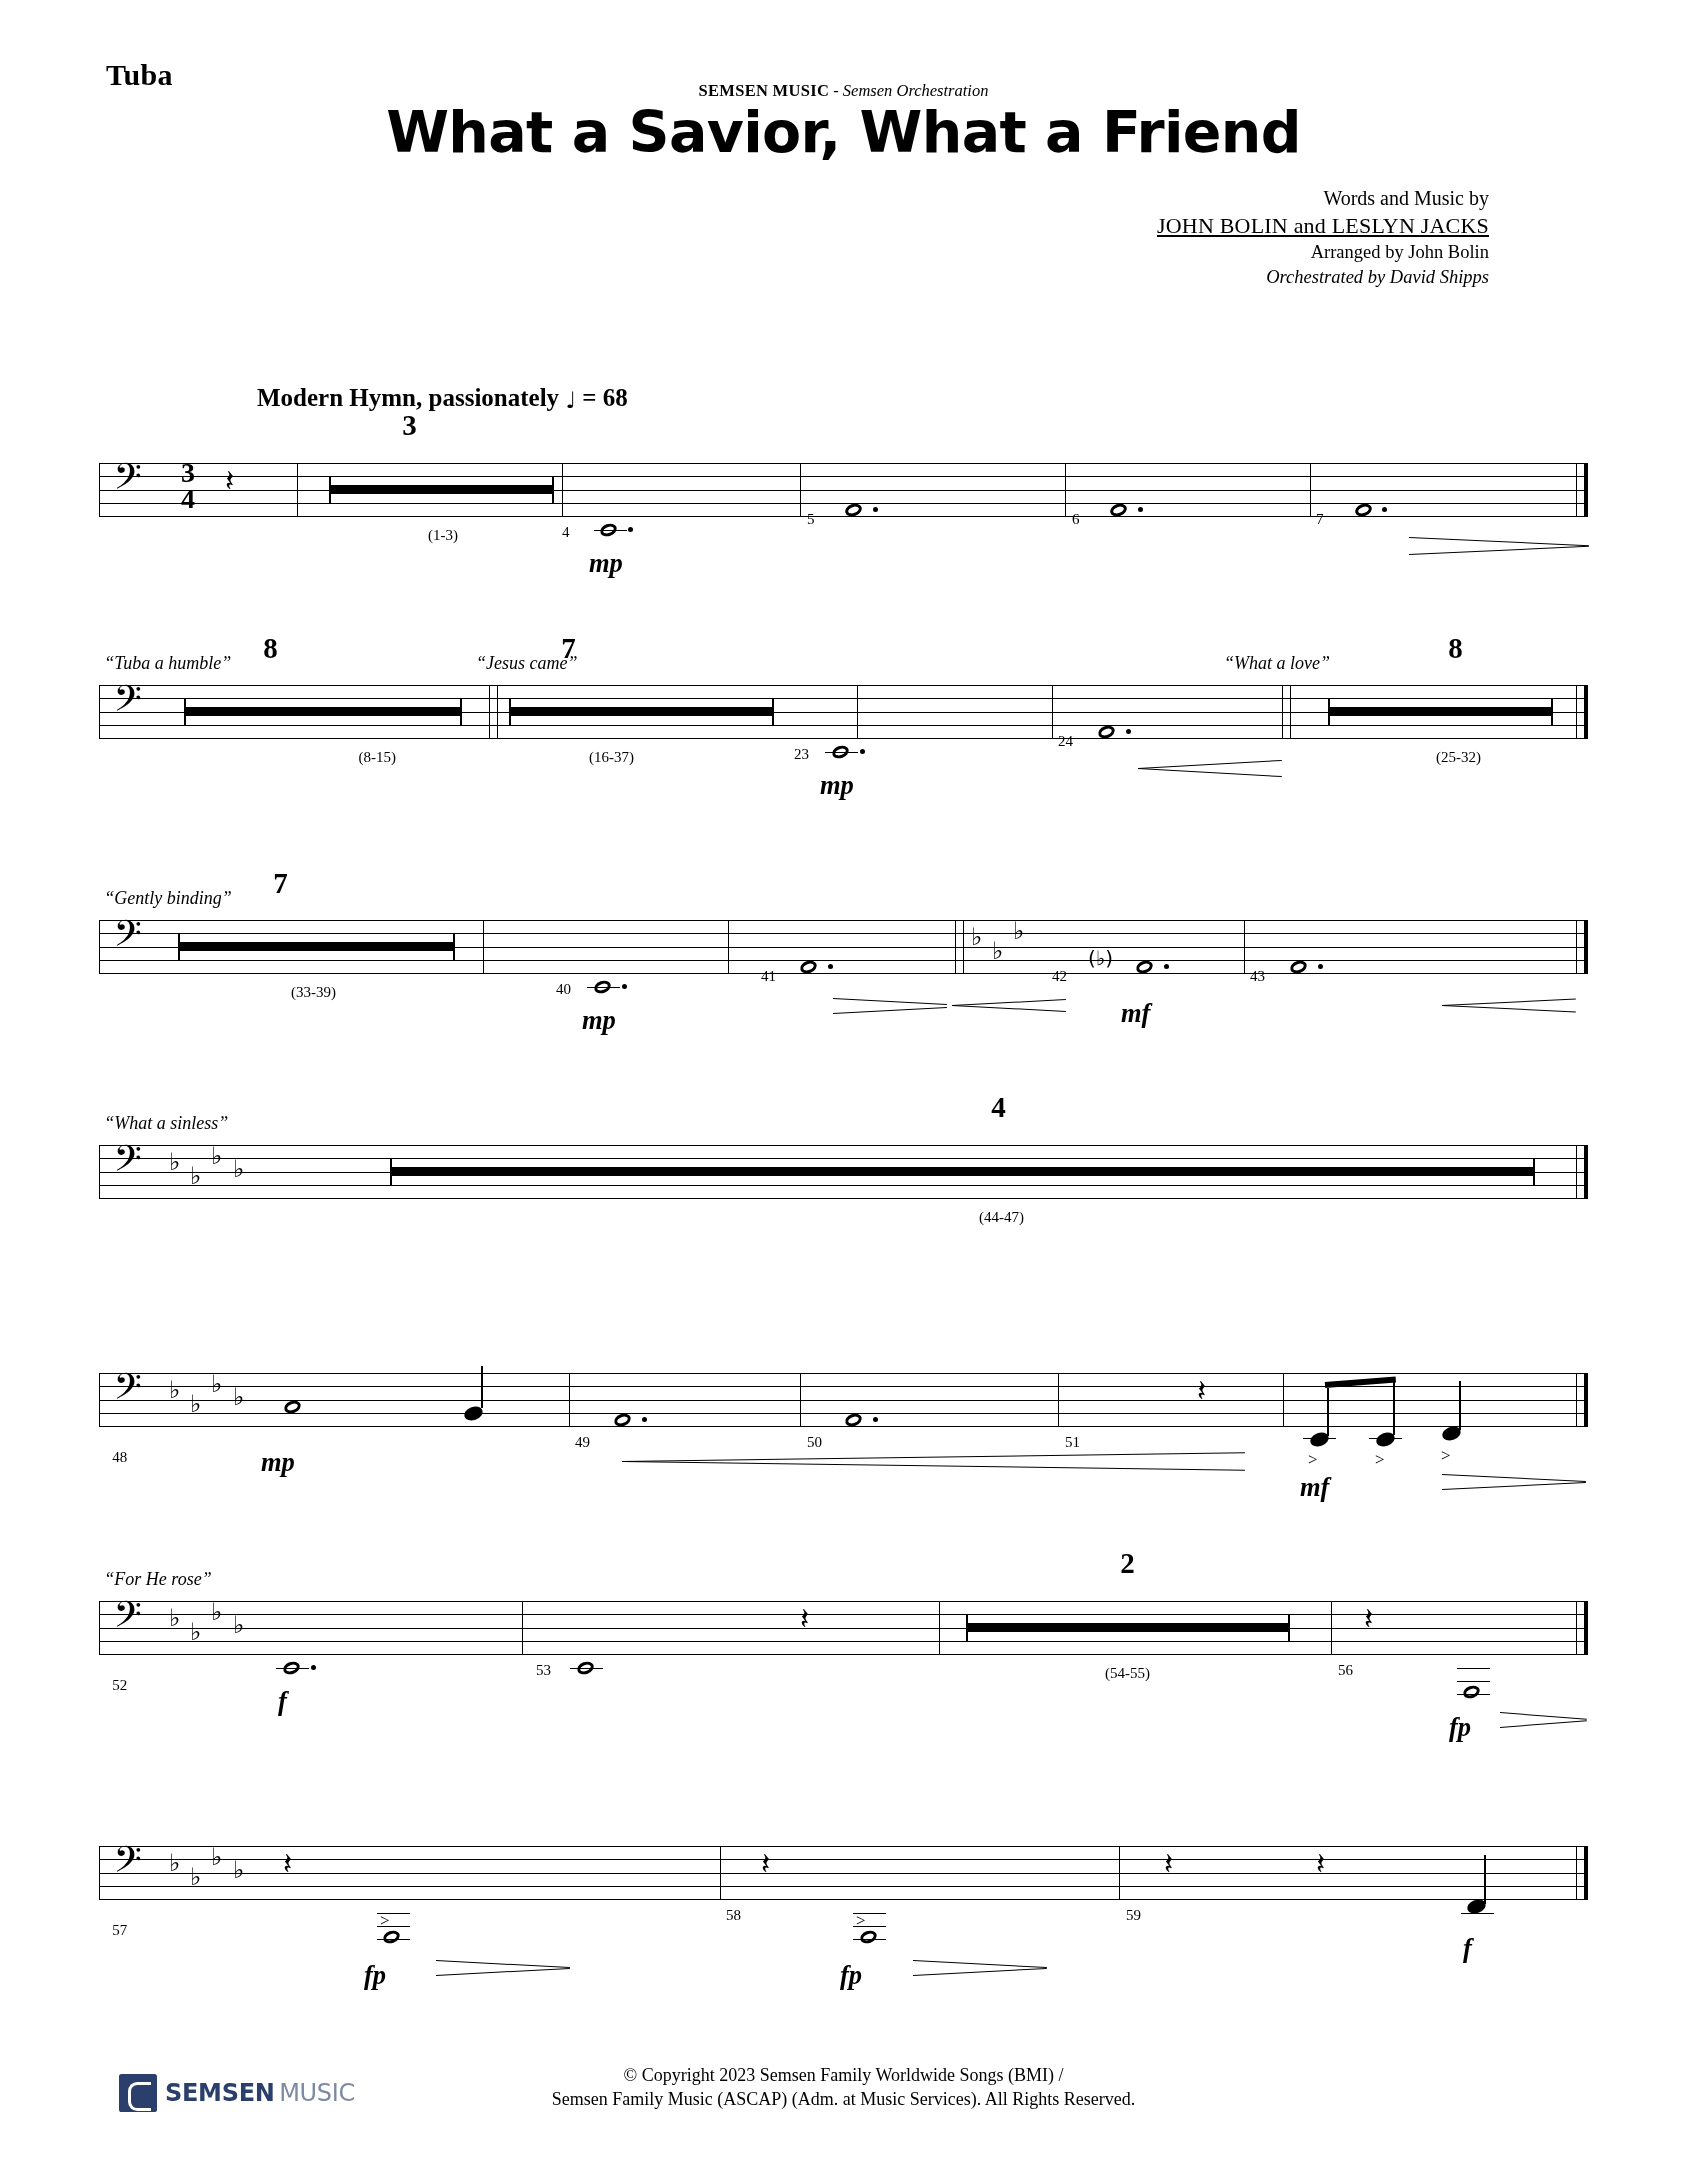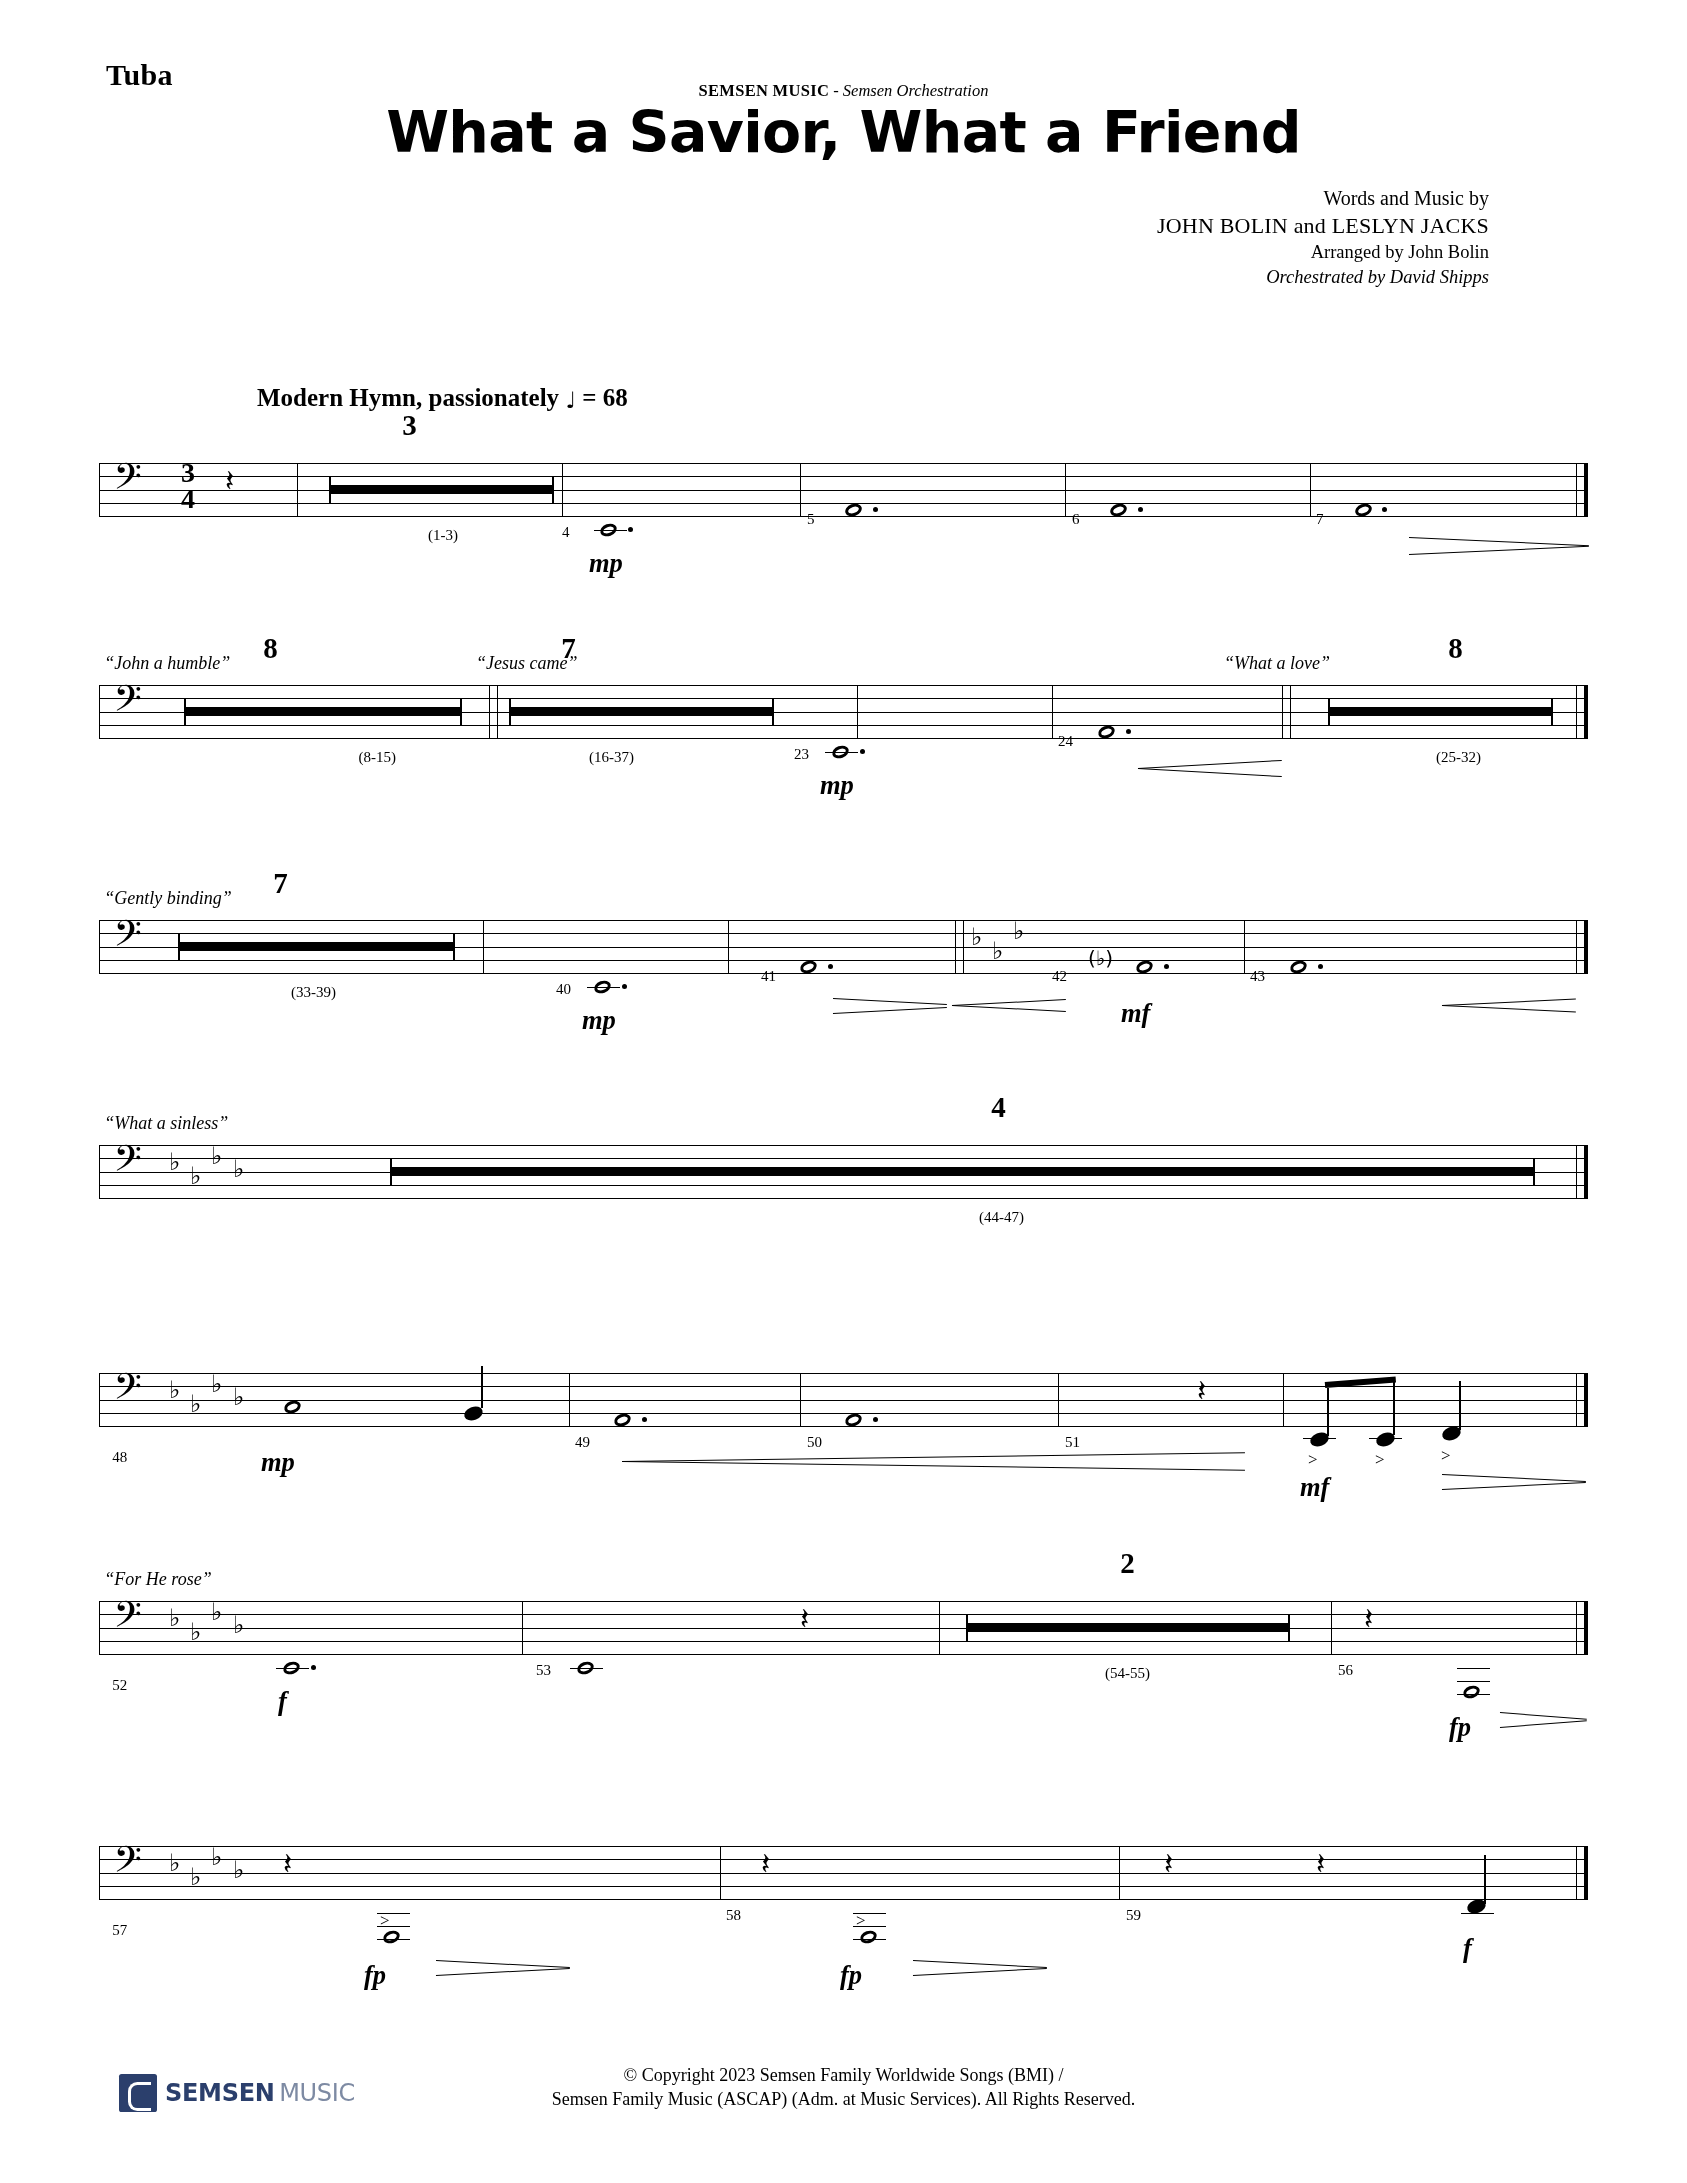--- a/index.html
+++ b/index.html
@@ -57,21 +57,21 @@
     letter-spacing: -0.7px;
   }
   .credits {
     position: absolute;
     right: 198px; top: 185px;
     width: 595px;
     text-align: right;
     line-height: 1.32;
   }
   .credits .line1 { font-size: 20px; }
-  .credits .line2 { font-size: 22px; letter-spacing: 0.2px; }
+  .credits .line2 { font-size: 22px; letter-spacing: 0.2px; text-decoration: underline; }
   .credits .line3 { font-size: 18.5px; }
   .credits .line4 { font-size: 18.5px; font-style: italic; }
 
   
   .tempo {
     position: absolute;
     left: 257px; top: 384px;
     font-size: 25px;
     font-weight: bold;
     white-space: nowrap;
@@ -341,21 +341,21 @@
     <div class="notehead open" style="left:1256px; top:41px;"></div>
     <div class="dot" style="left:1283px; top:44px;"></div>
 
     <div class="hairpin" style="left:1310px; top:74px; width:179px; height:18.5px;">
       <i style="width:180px; transform:rotate(2.6deg); top:0;"></i>
       <i style="width:180px; transform:rotate(-2.6deg); top:17px;"></i>
     </div>
   </div>
 
   <div class="system" style="left:99px; top:685px; width:1489px; height:112px;">
-    <div class="cue-text" style="left:5.3px; top:-32px;">“John a humble”</div>
+    <div class="cue-text" style="left:5.3px; top:-32px;">“Tuba a humble”</div>
     <div class="cue-text" style="left:377px; top:-32px;">“Jesus came”</div>
     <div class="cue-text" style="left:1125px; top:-32px;">“What a love”</div>
 
     <div class="staff">
       <div class="staff-line" style="top:0px;  width:1489px;"></div>
       <div class="staff-line" style="top:13.2px; width:1489px;"></div>
       <div class="staff-line" style="top:26.5px; width:1489px;"></div>
       <div class="staff-line" style="top:40px; width:1489px;"></div>
       <div class="staff-line" style="top:53px; width:1489px;"></div>
     </div>

